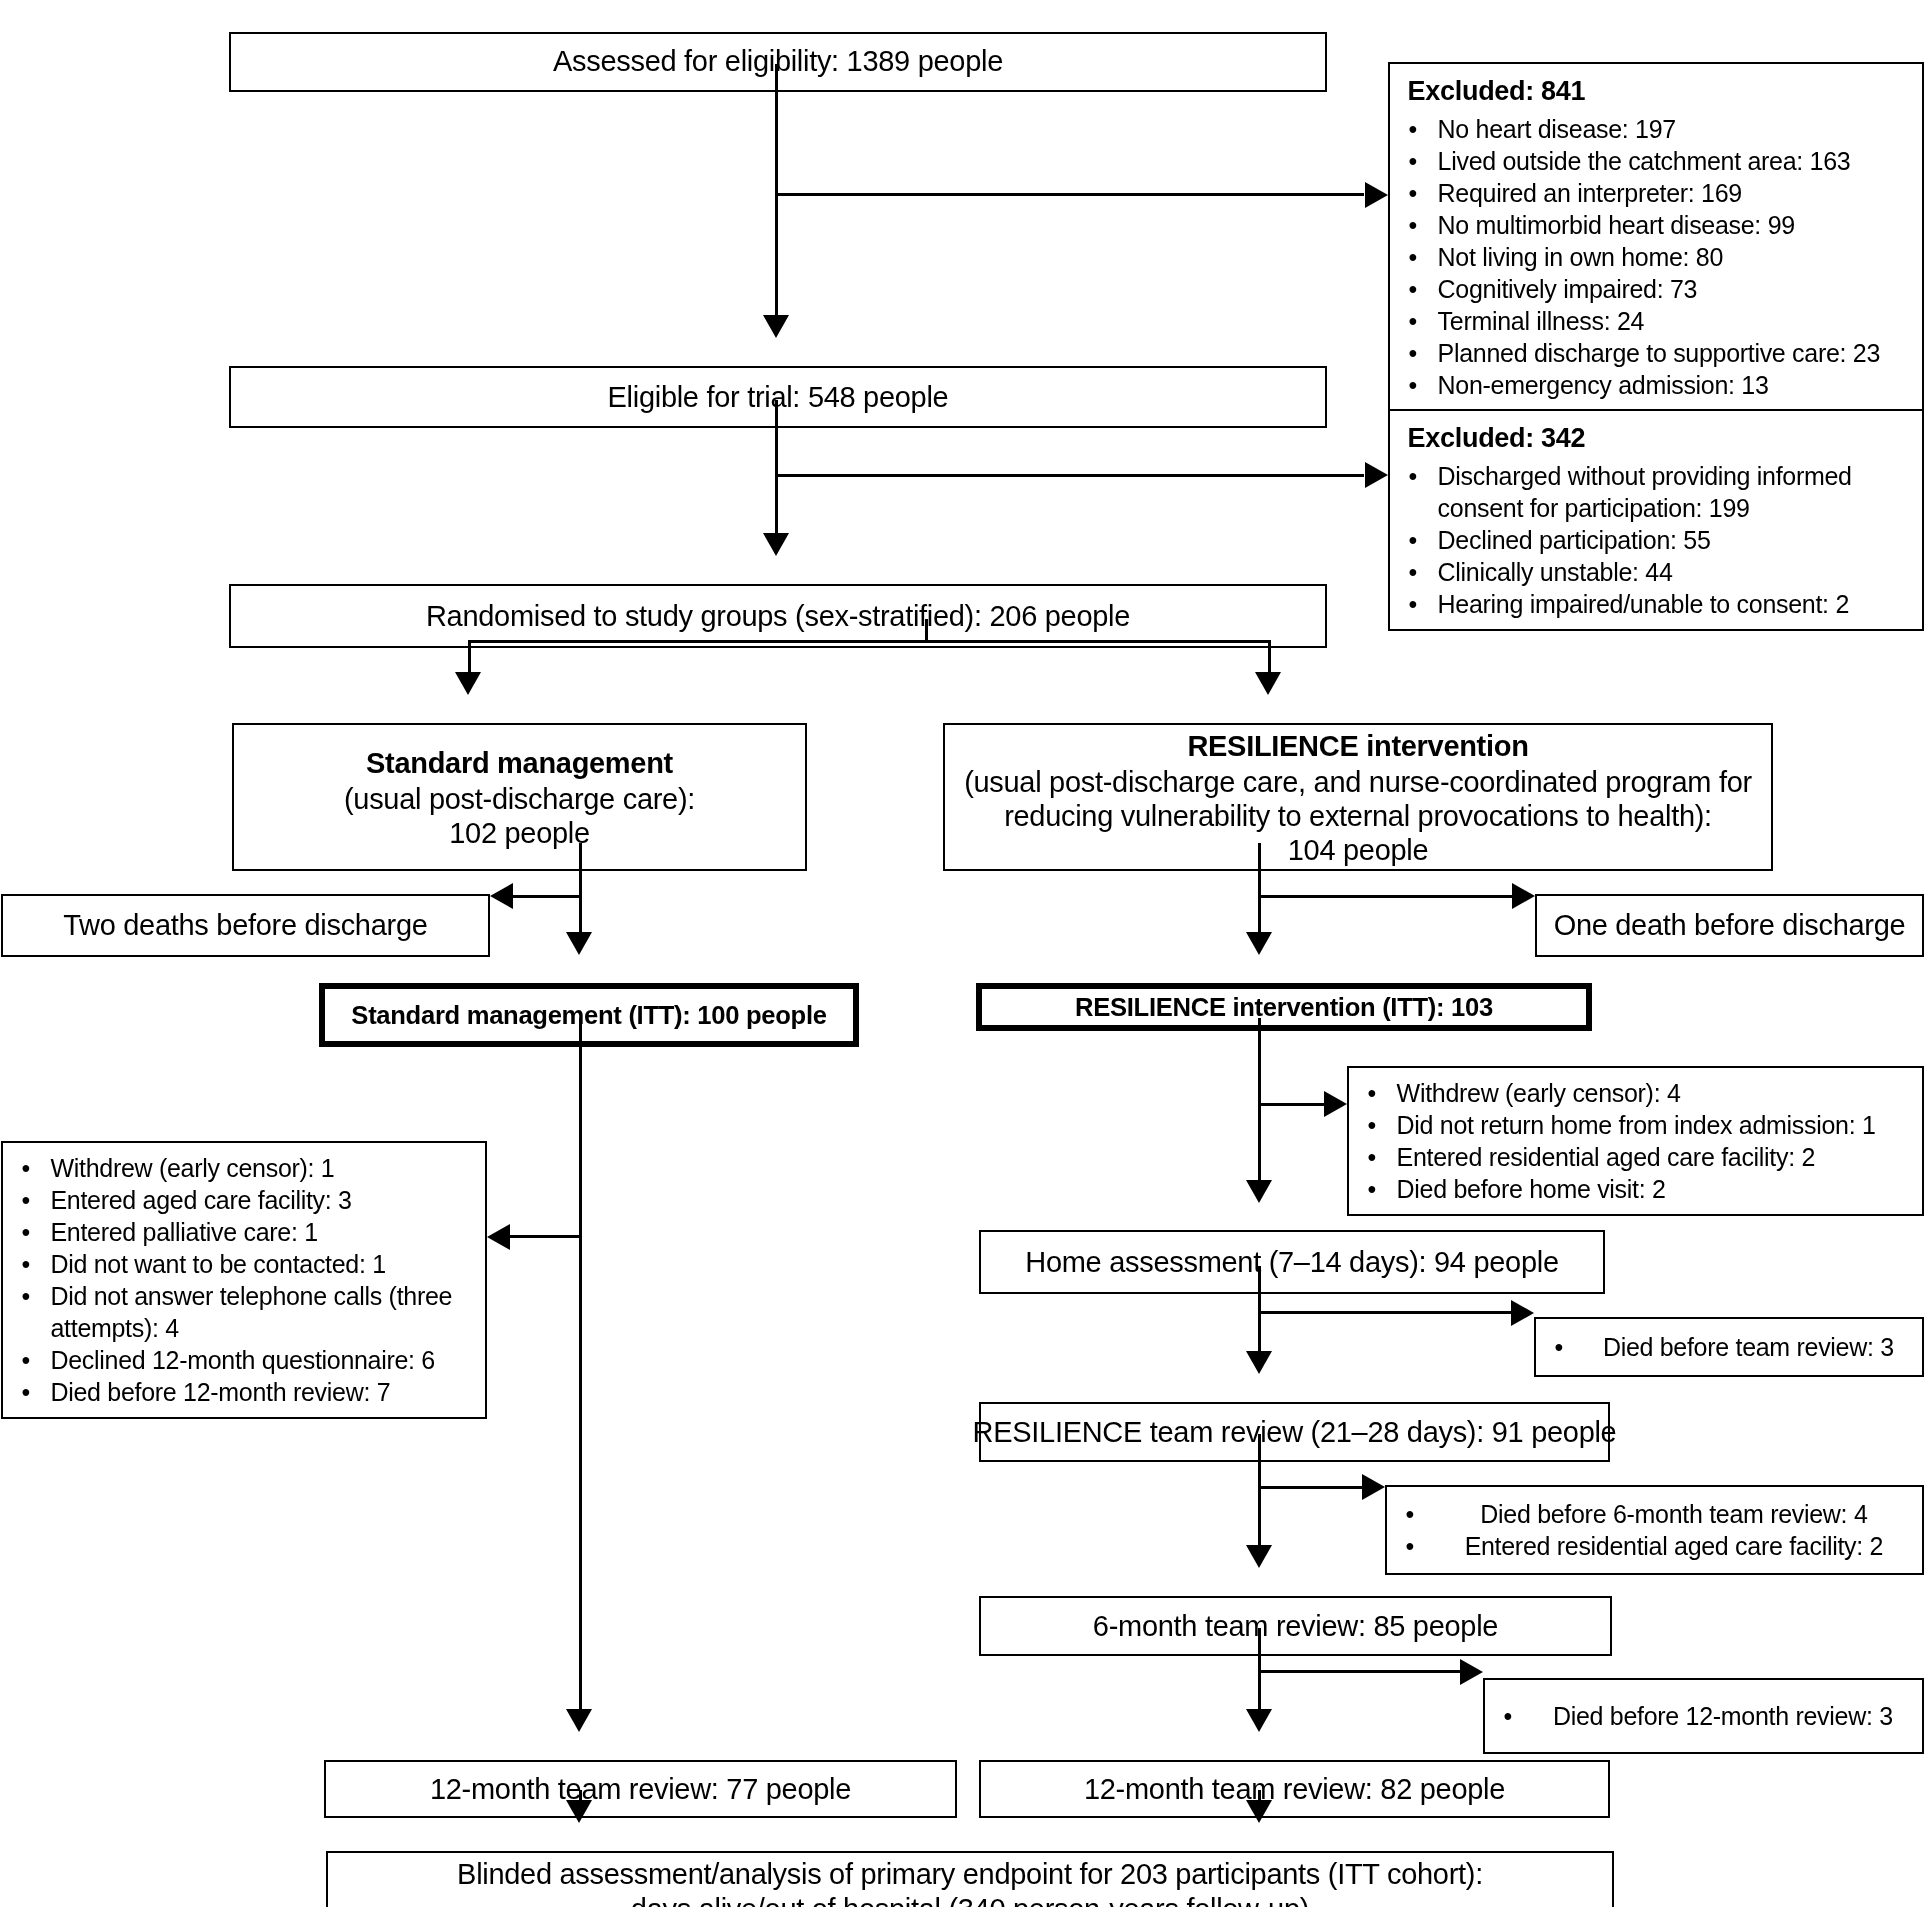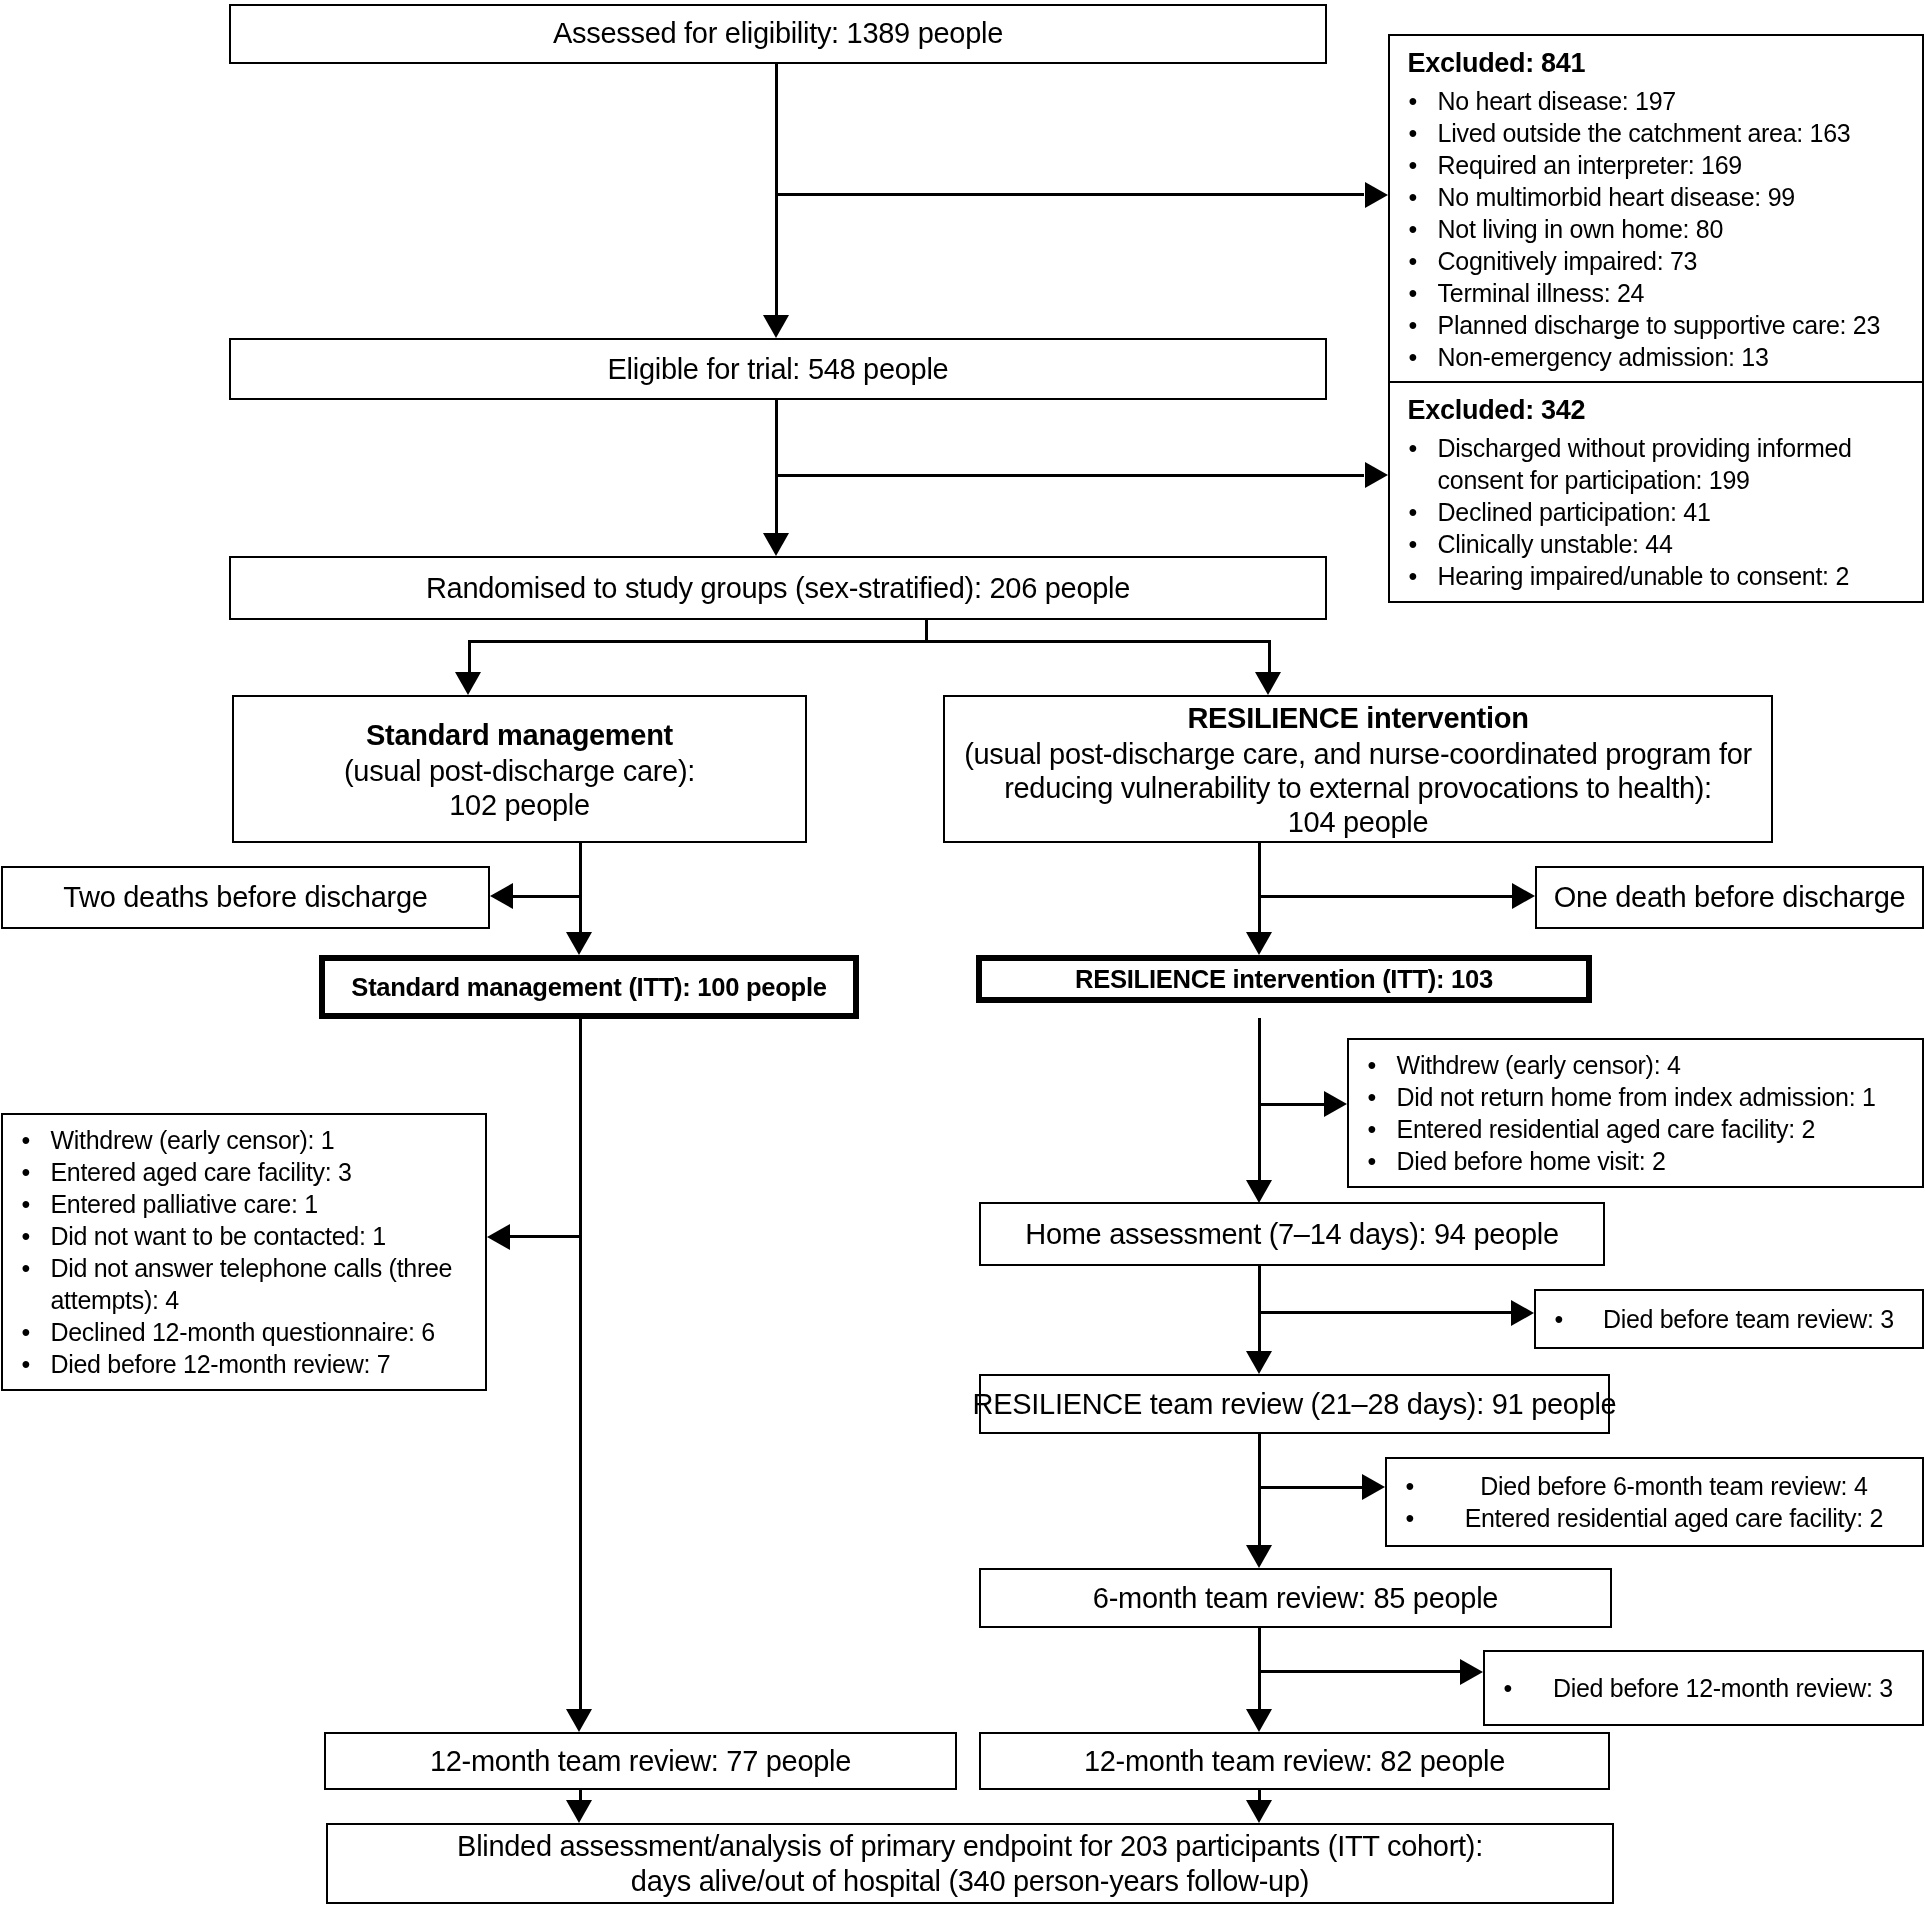--- a/index.html
+++ b/index.html
@@ -11,20 +11,21 @@
     font-family: "Liberation Sans", "DejaVu Sans", sans-serif;
     color: #000;
     overflow: hidden;
   }
   
   .box {
     position: absolute;
     box-sizing: border-box;
     background: #fff;
     border: 2.6px solid #000;
+    margin-top: 28px;
   }
   .flow {
     display: flex;
     align-items: center;
     justify-content: center;
     text-align: center;
     font-size: 29px;
     letter-spacing: -0.3px;
     white-space: nowrap;
     padding: 0 10.6px;
@@ -138,21 +139,21 @@
   </div>
 
   <div class="box flow" style="left:229px;top:338px;width:1098px;height:62px">
     <span>Eligible for trial: 548 people</span>
   </div>
 
   <div class="box bullets" style="left:1388px;top:381px;width:536px;min-height:203px">
     <div class="b-title">Excluded: 342</div>
     <ul>
         <li>Discharged without providing informed consent for participation: 199</li>
-        <li>Declined participation: 41</li>
+        <li>Declined participation: 55</li>
         <li>Clinically unstable: 44</li>
         <li>Hearing impaired/unable to consent: 2</li>
       </ul>
   </div>
 
   <div class="box flow" style="left:229px;top:556px;width:1098px;height:64px">
     <span>Randomised to study groups (sex-stratified): 206 people</span>
   </div>
 
   <div class="box group" style="left:232px;top:695px;width:575px;height:148px">

